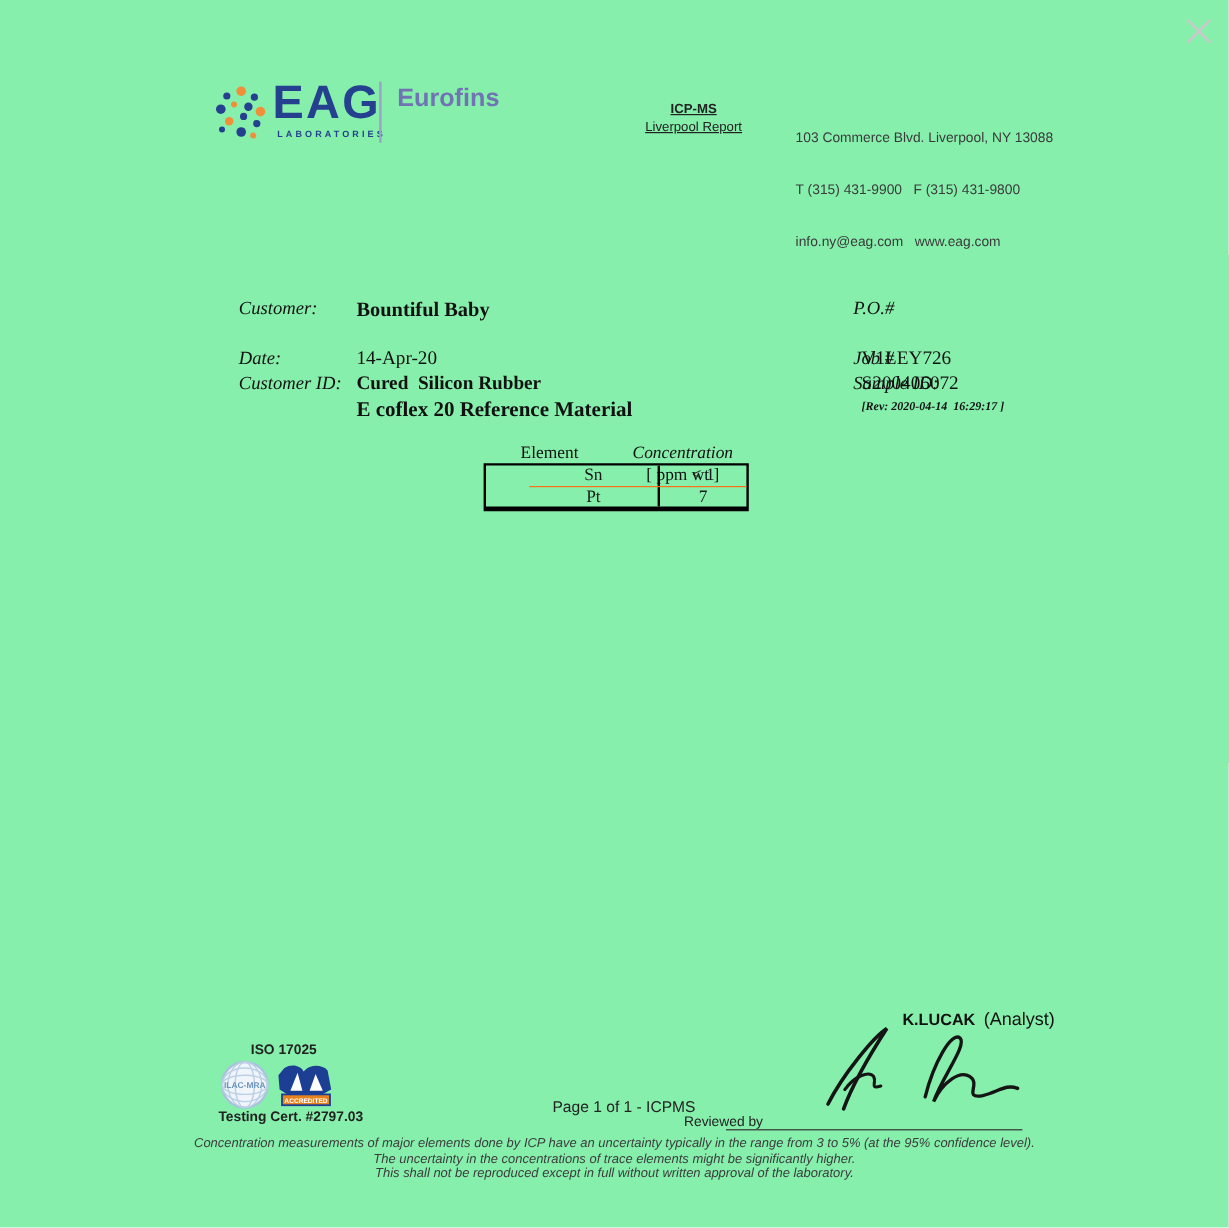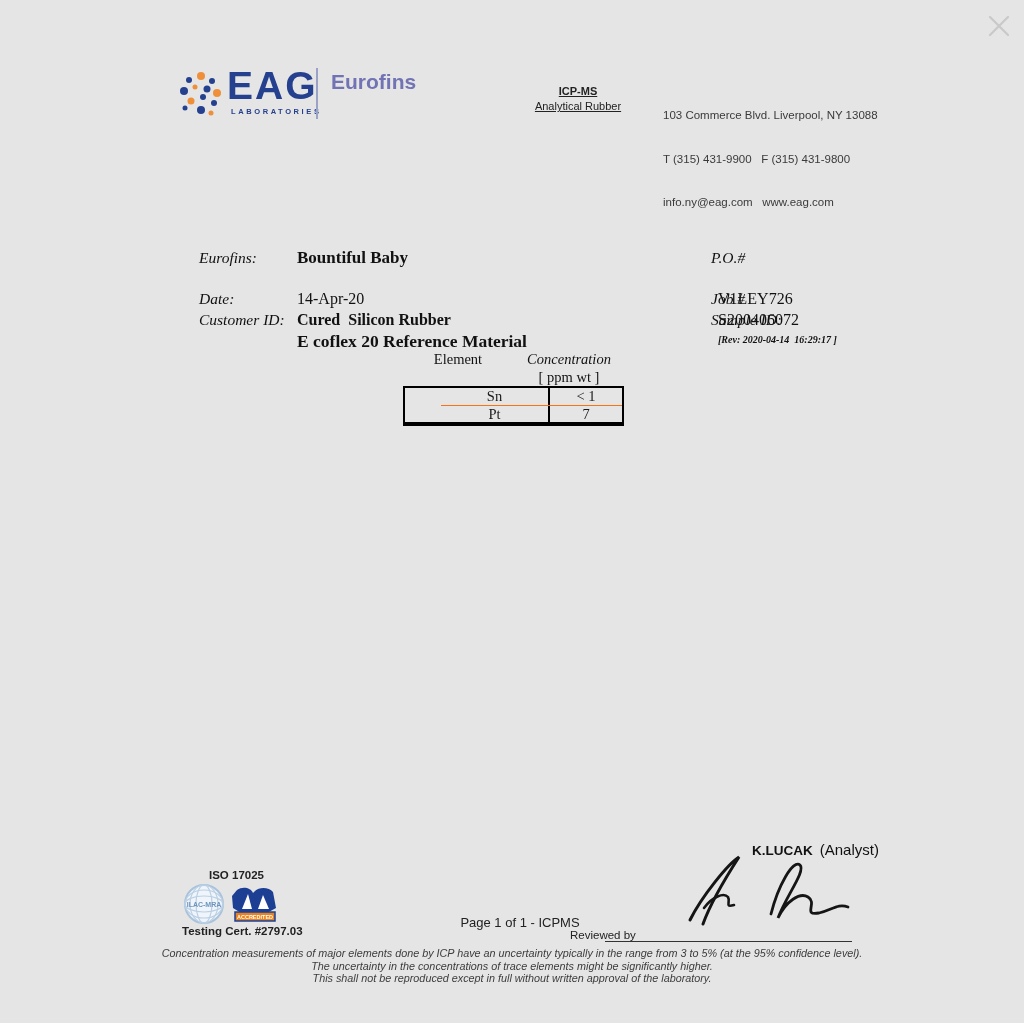--- a/index.html
+++ b/index.html
@@ -1,21 +1,21 @@
 <!DOCTYPE html>
 <html><head>
 <meta charset="utf-8">
 <style>
   * { margin: 0; padding: 0; box-sizing: border-box; }
   html, body { background: #ffffff; }
   .page {
     position: relative;
     width: 1024px;
     height: 1023px;
-    background: #e5e5e5;
+    background: #86efac;
     font-family: "Liberation Sans", sans-serif;
     color: #1a1a1a;
     overflow: hidden;
   }
   .abs { position: absolute; }
 
   
   .close-btn { left: 983px; top: 10px; width: 32px; height: 32px; cursor: pointer; }
 
   
@@ -40,21 +40,21 @@
   .address-block { left: 663px; top: 79px; font-size: 11.5px; line-height: 14.5px; color: #3a3a3a; white-space: pre; }
 
   
   .serif { font-family: "Liberation Serif", serif; }
   .lbl { font-style: italic; font-size: 15.5px; color: #111; }
   .val { font-size: 16px; color: #111; white-space: pre; }
   .val-bold { font-weight: bold; }
   .rev-note { font-size: 10px; font-weight: bold; font-style: italic; white-space: pre; color: #111; }
 
   
-  .tbl-colhead { font-family: "Liberation Serif", serif; font-size: 14.5px; text-align: center; color: #111; }
+  .tbl-colhead { font-family: "Liberation Serif", serif; font-size: 14.5px; text-align: center; color: #111; margin-top: 19px; }
   .results-table {
     left: 403px; top: 386px; width: 221px;
     border: 2px solid #000; border-bottom-width: 4px;
     font-family: "Liberation Serif", serif; font-size: 14.5px; padding-left: 36px;
   }
   .results-table .trow { display: flex; height: 17px; line-height: 16px; }
   .results-table .trow + .trow { border-top: 1px solid #f97316; }
   .results-table .c1 { width: 109px; border-right: 2px solid #000; text-align: center; }
   .results-table .c2 { flex: 1; text-align: center; }
 
@@ -100,29 +100,29 @@
     <circle cx="35" cy="43" r="2.5" fill="#ef8f3a"></circle>
   </svg>
   <div class="abs brand-word">EAG</div>
   <div class="abs brand-sub">LABORATORIES</div>
   <div class="abs header-divider"></div>
   <div class="abs org-name">
     <div>Eurofins</div>
   </div>
   <div class="abs report-title">
     <div class="t1">ICP-MS</div>
-    <div>Analytical Rubber</div>
+    <div>Liverpool Report</div>
   </div>
   <div class="abs address-block">
     <div>103 Commerce Blvd. Liverpool, NY 13088</div>
     <div>T (315) 431-9900   F (315) 431-9800</div>
     <div>info.ny@eag.com   www.eag.com</div>
   </div>
 
-  <div class="abs serif lbl" style="left:199px; top:249px;">Eurofins:</div>
+  <div class="abs serif lbl" style="left:199px; top:249px;">Customer:</div>
   <div class="abs serif val val-bold" style="left:297px; top:248px; font-size:17px;">Bountiful Baby</div>
   <div class="abs serif lbl" style="left:711px; top:249px;">P.O.#</div>
 
   <div class="abs serif lbl" style="left:199px; top:290px;">Date:</div>
   <div class="abs serif val" style="left:297px; top:290px;">14-Apr-20</div>
   <div class="abs serif lbl" style="left:711px; top:290px;">Job #</div>
   <div class="abs serif val" style="left:718px; top:290px;">V1LEY726</div>
 
   <div class="abs serif lbl" style="left:199px; top:311px;">Customer ID:</div>
   <div class="abs serif val val-bold" style="left:297px; top:311px;">Cured  Silicon Rubber</div>

